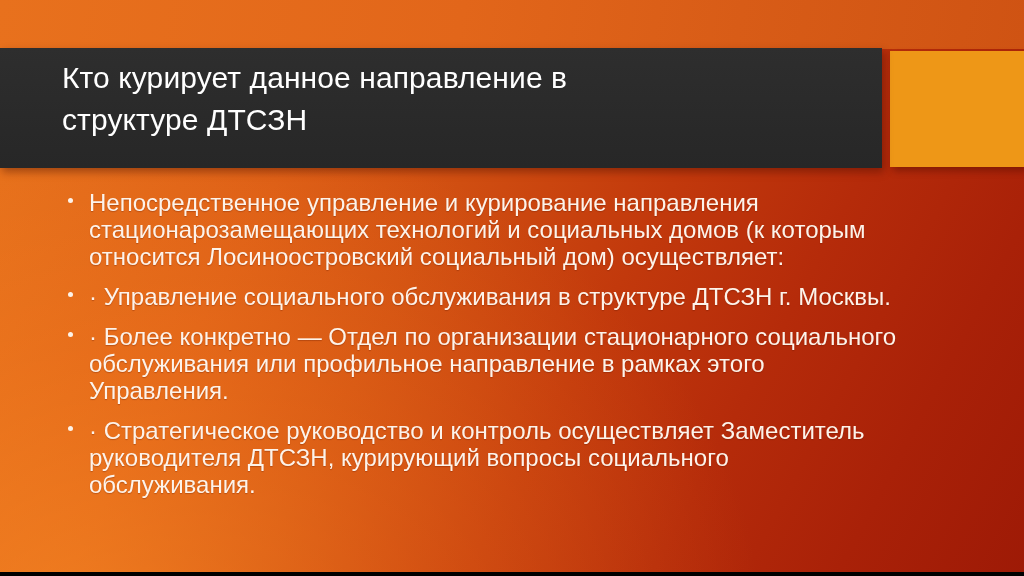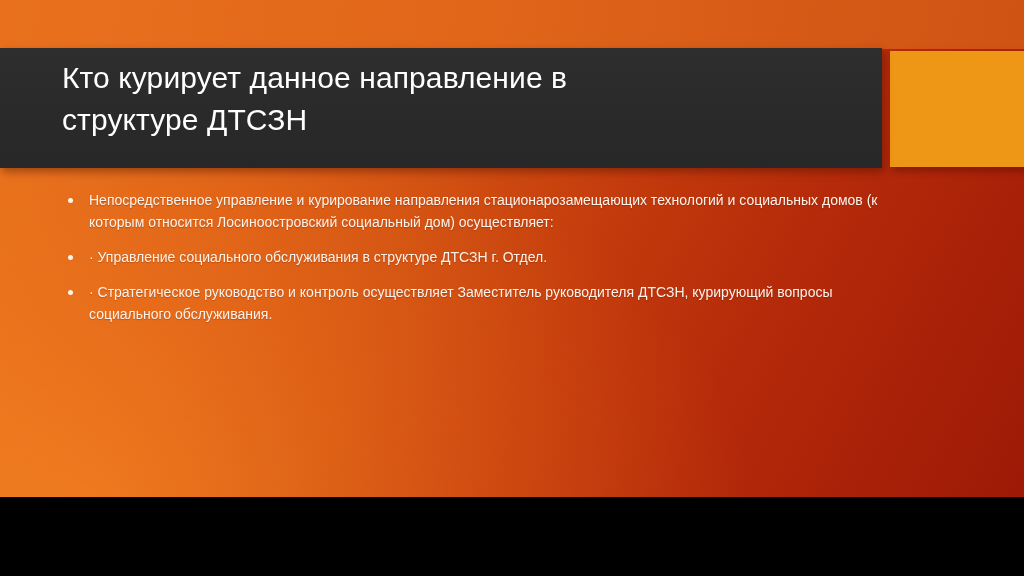--- a/index.html
+++ b/index.html
@@ -8,21 +8,21 @@
     padding: 0;
     background: #000;
   }
   body {
     font-family: "Liberation Sans", "DejaVu Sans", sans-serif;
   }
 
   #slide {
     position: relative;
     width: 1024px;
-    height: 497px;
+    height: 572px;
     overflow: hidden;
     
     background:
       linear-gradient(118deg,
         #e8741c 0%,
         #e2691a 14%,
         #dc5d16 28%,
         #d04e11 42%,
         #c2390c 58%,
         #b52b0a 72%,
@@ -98,22 +98,22 @@
     top: 189px;
     width: 840px;
   }
 
   .bullet {
     position: relative;
     display: block;
     padding-left: 27px;
     margin: 0 0 13px 0;
     color: #fdf3ea;
-    font-size: 14px;
-    line-height: 22px;
+    font-size: 24px;
+    line-height: 27px;
     text-shadow: 0 1px 1px rgba(90,20,0,0.30);
   }
   .bullet:last-child { margin-bottom: 12px; }
 
   .bullet .dot {
     position: absolute;
     left: 6px;
     top: 9px;
     width: 5px;
     height: 5px;
@@ -141,23 +141,27 @@
 
   <div class="body">
 
     <div class="bullet">
       <span class="dot"></span>
       <span class="txt">Непосредственное управление и курирование направления стационарозамещающих технологий и социальных домов (к которым относится Лосиноостровский социальный дом) осуществляет:</span>
     </div>
 
     <div class="bullet">
       <span class="dot"></span>
-      <span class="txt">· Управление социального обслуживания в структуре ДТСЗН г. Отдел.</span>
+      <span class="txt">· Управление социального обслуживания в структуре ДТСЗН г. Москвы.</span>
     </div>
 
+    <div class="bullet">
+      <span class="dot"></span>
+      <span class="txt">· Более конкретно — Отдел по организации стационарного социального обслуживания или профильное направление в рамках этого Управления.</span>
+    </div>
 
     <div class="bullet">
       <span class="dot"></span>
       <span class="txt">· Стратегическое руководство и контроль осуществляет Заместитель руководителя ДТСЗН, курирующий вопросы социального обслуживания.</span>
     </div>
 
   </div>
 
 </div>
 

